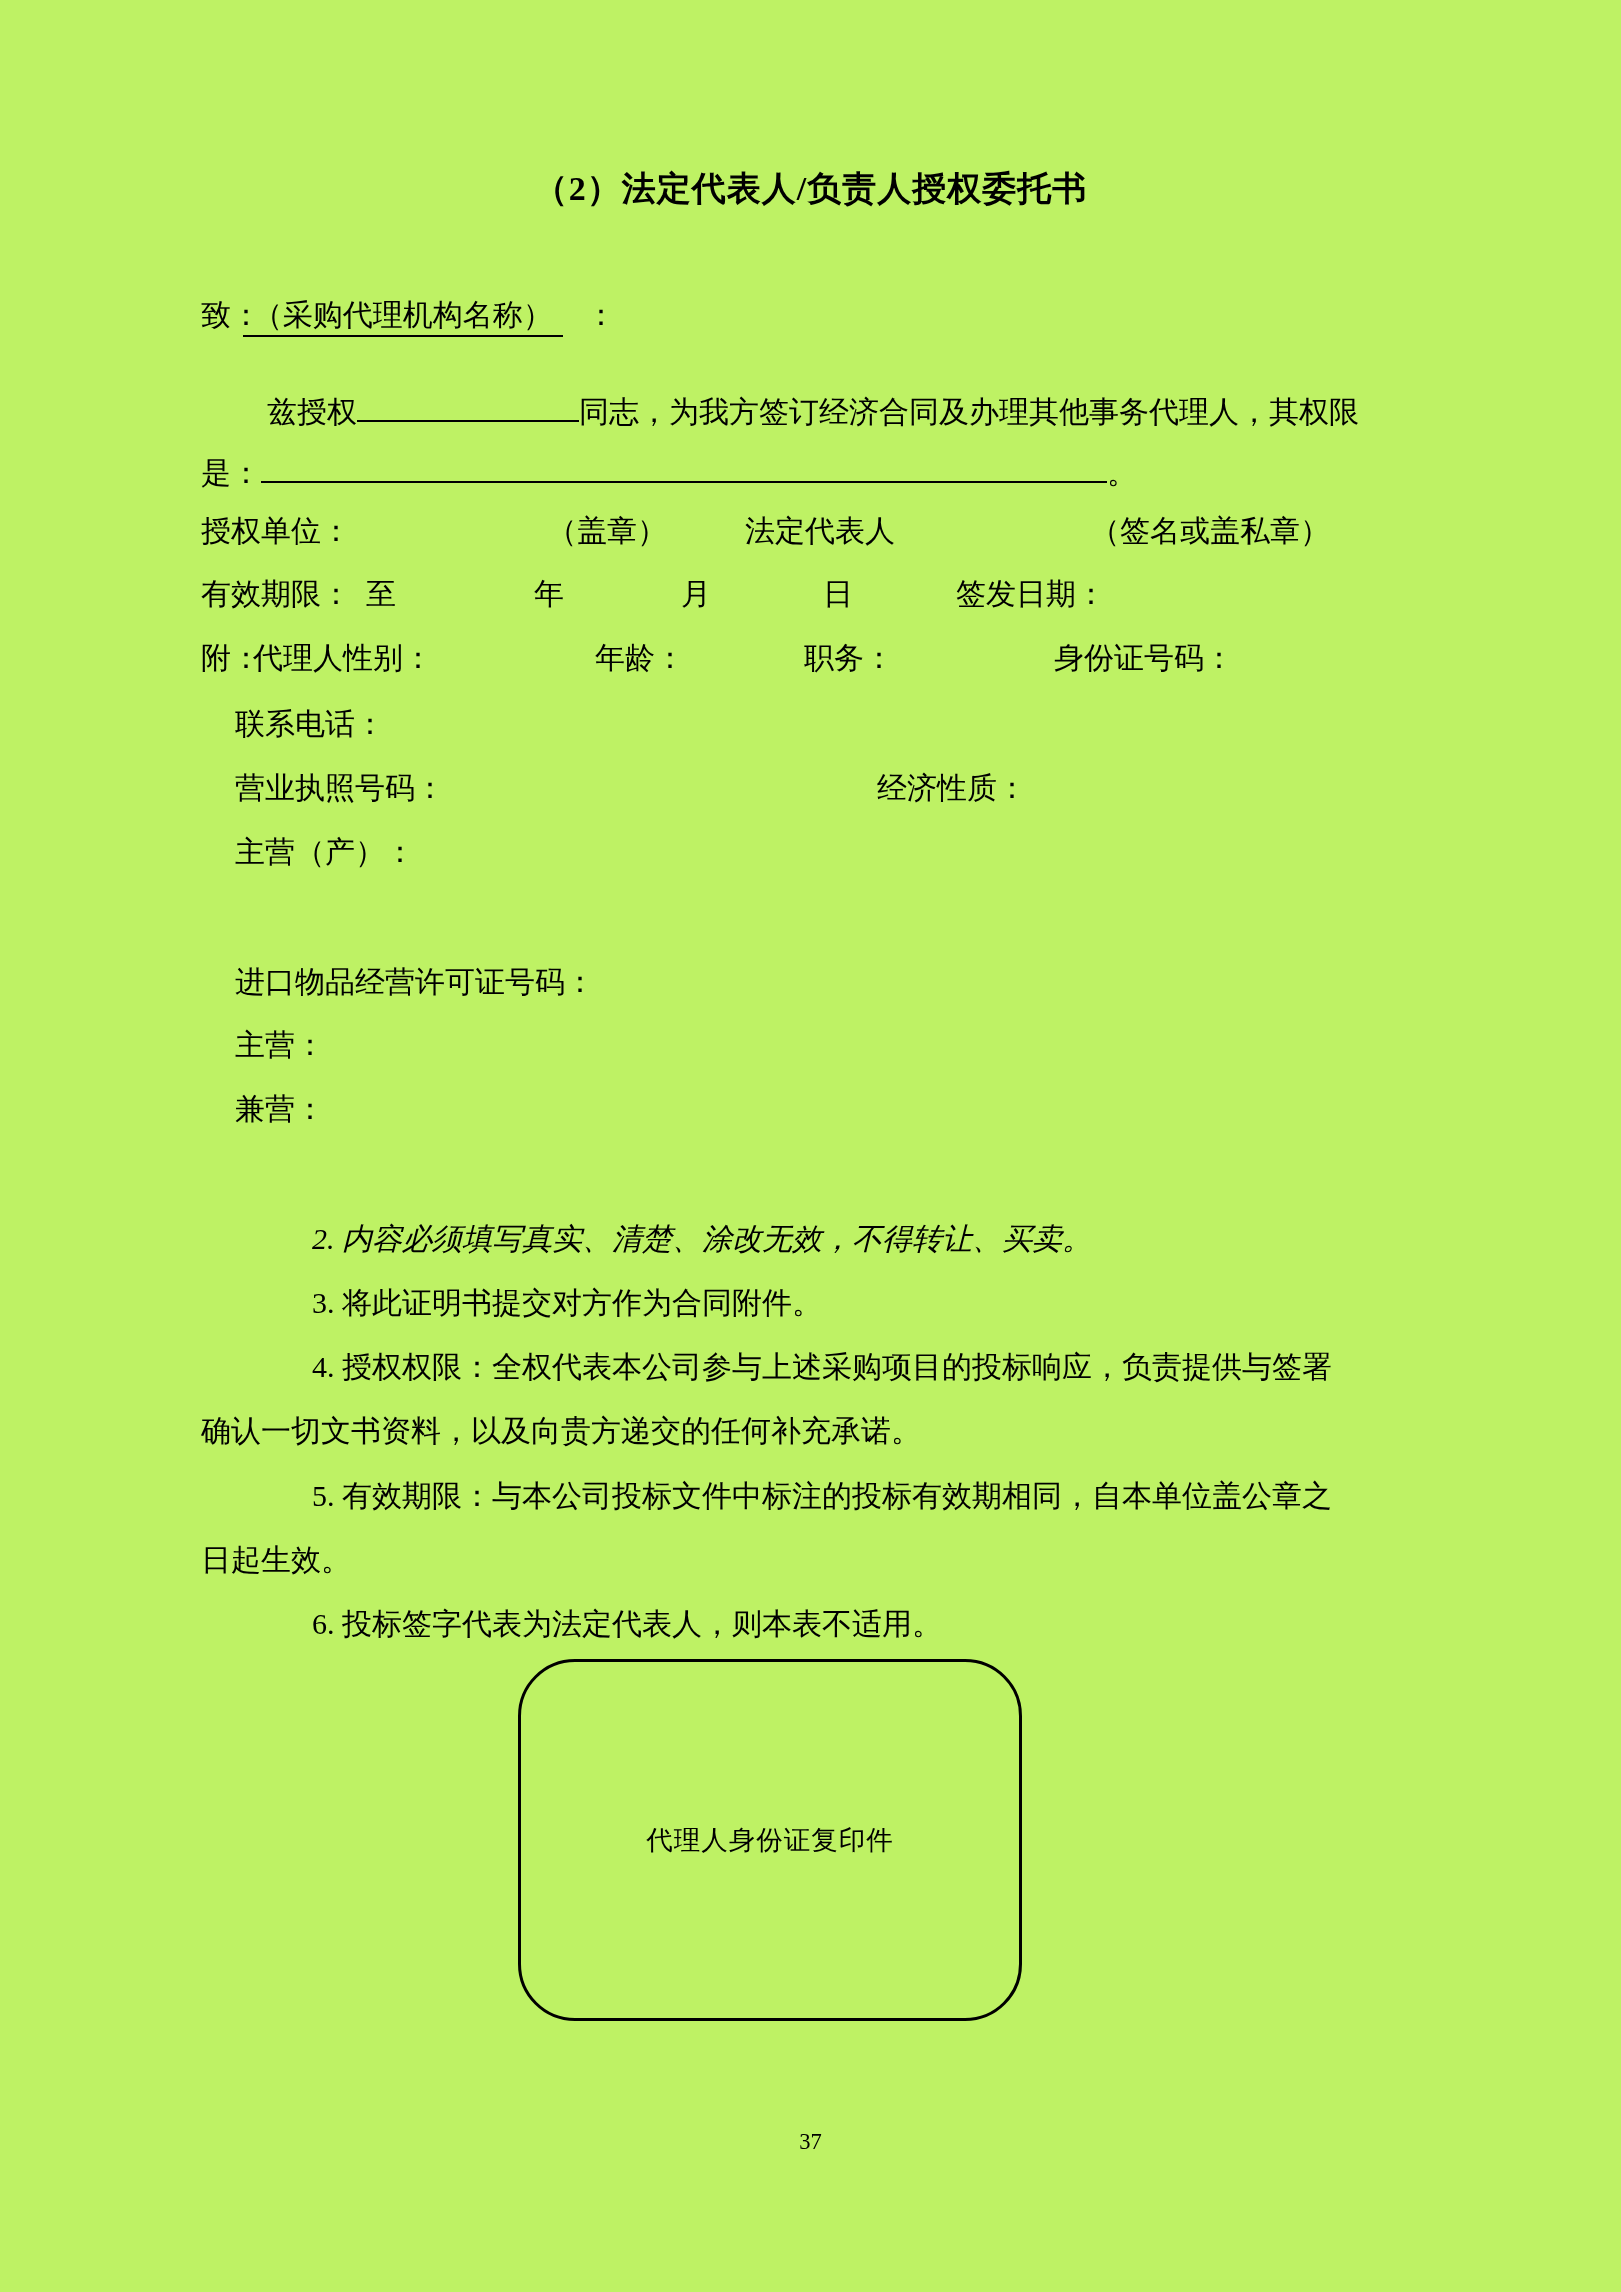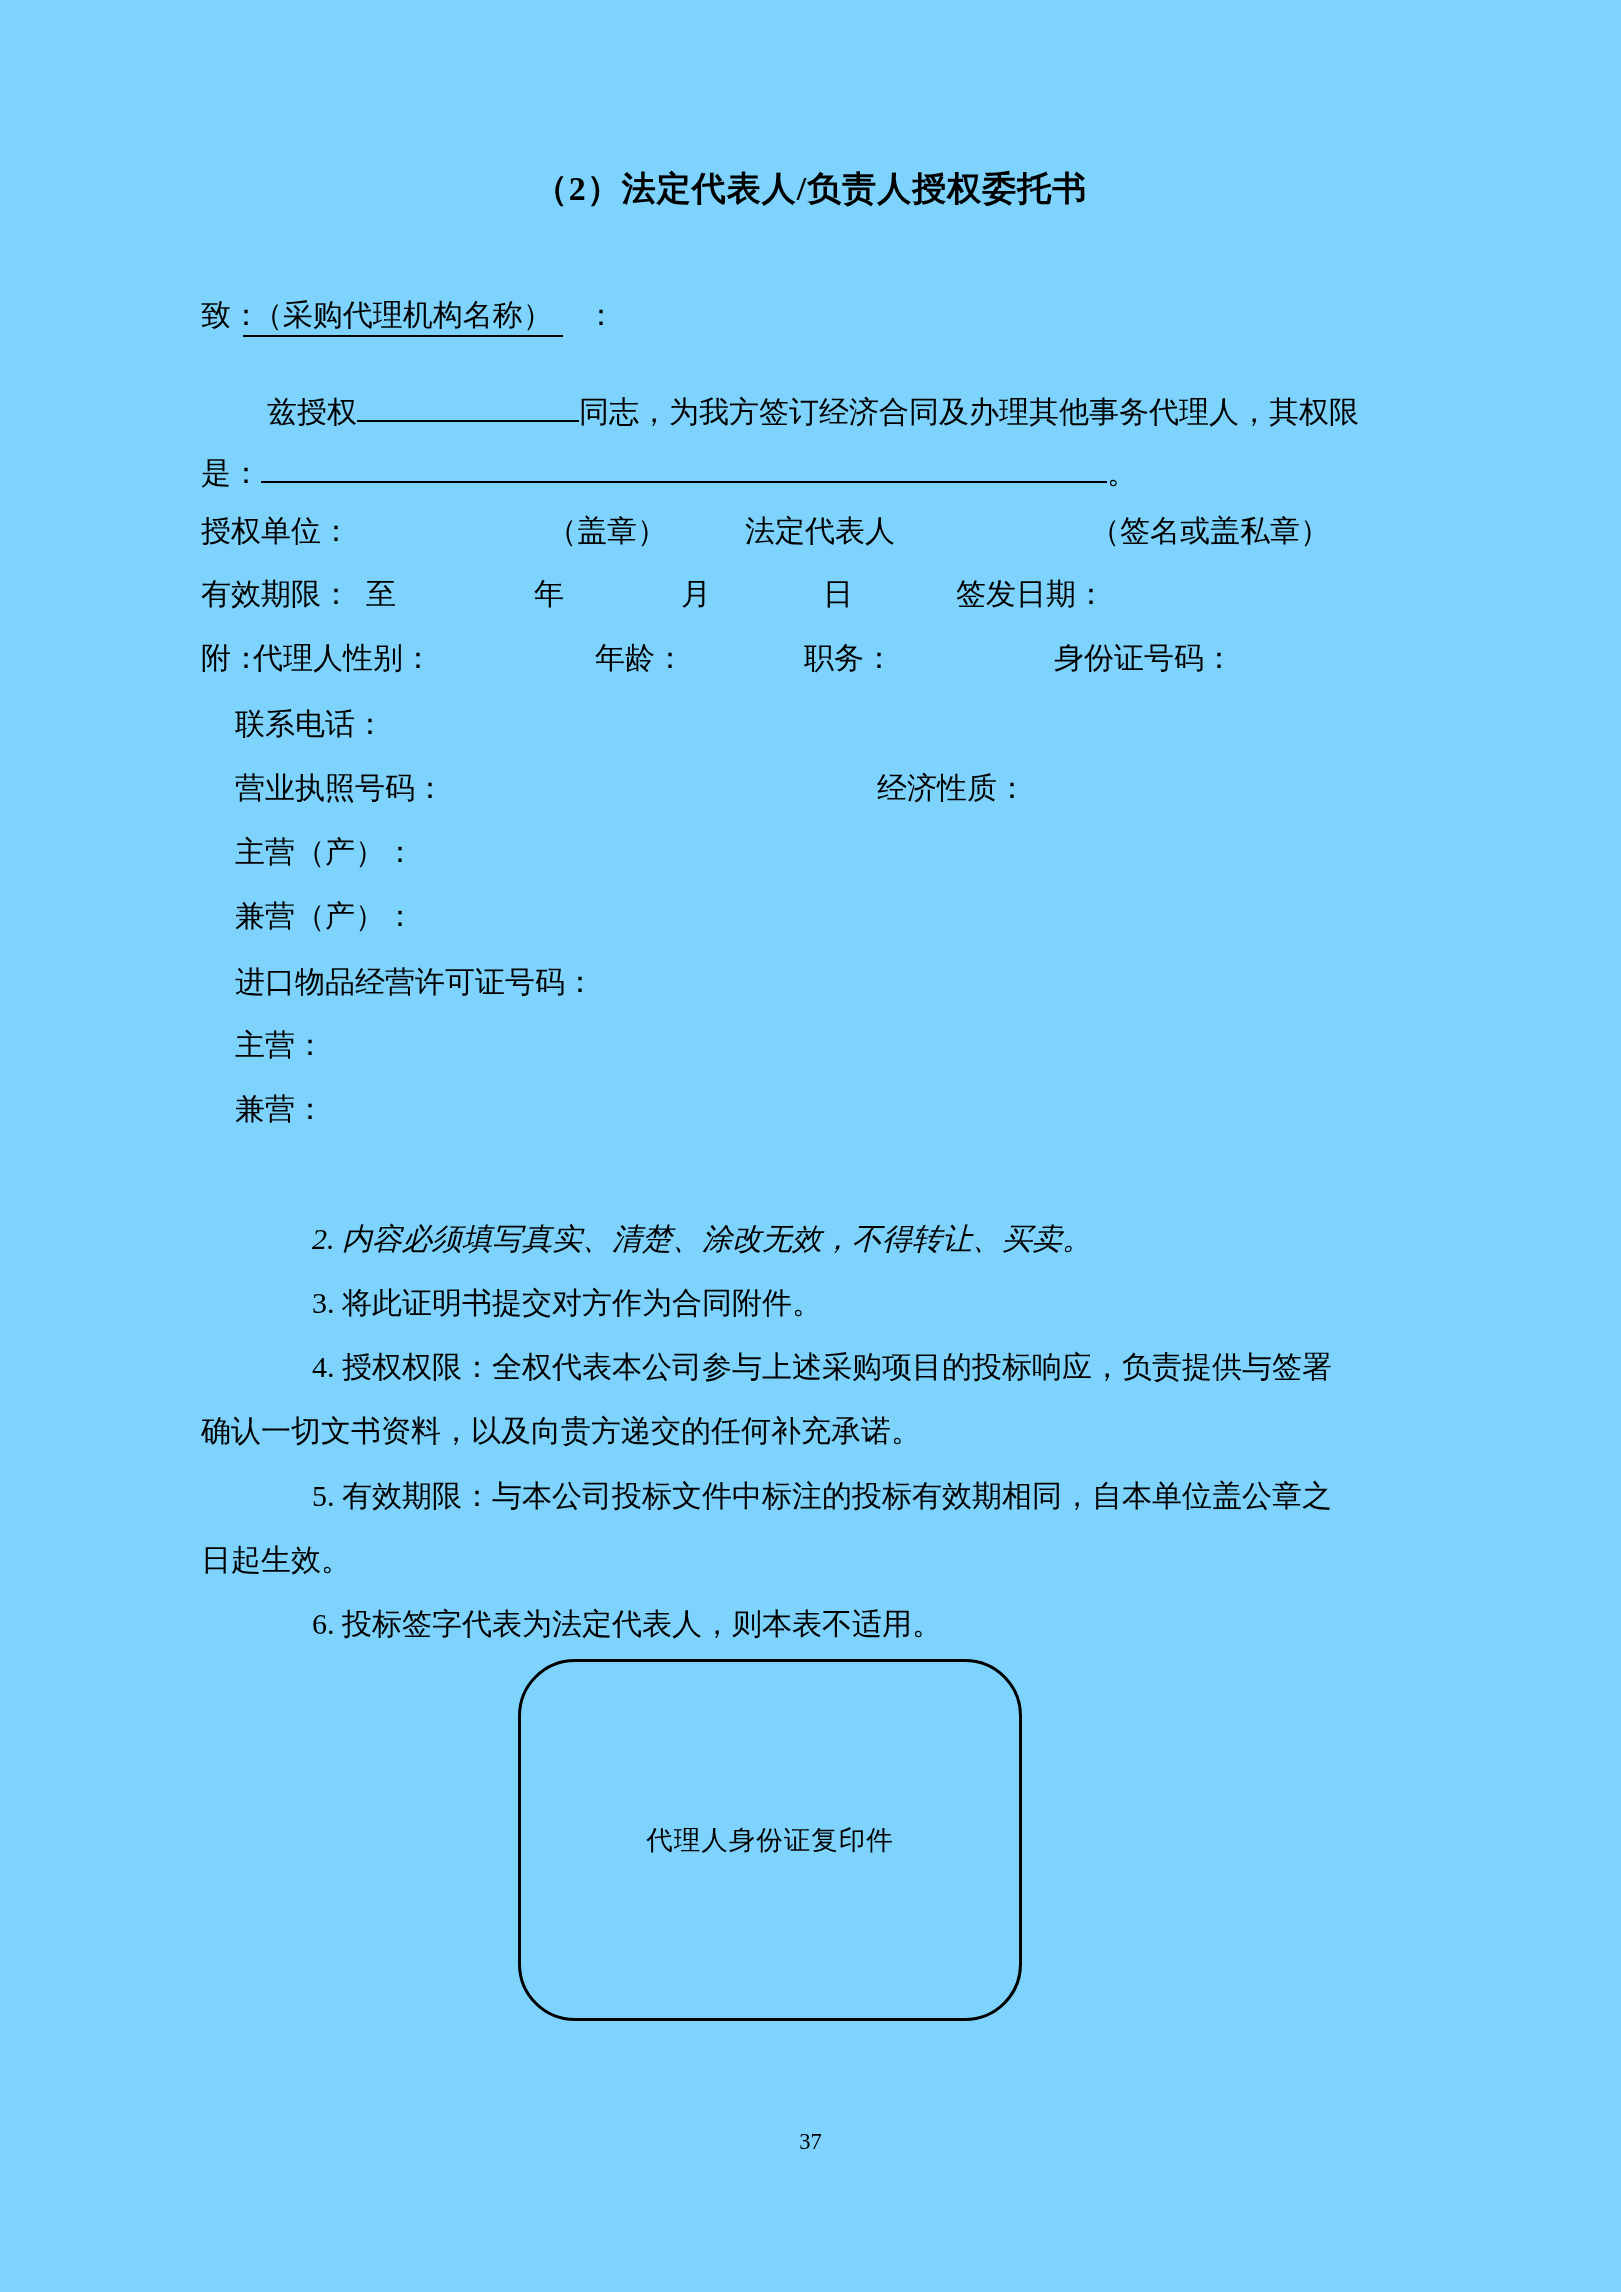--- a/index.html
+++ b/index.html
@@ -5,21 +5,21 @@
   html, body {
     margin: 0;
     padding: 0;
     background: #888;
   }
   .page {
     position: relative;
     width: 1621px;
     height: 2293px;
     margin: 0 auto;
-    background: #7dd3fc;
+    background: #bef264;
     font-family: "Liberation Serif", "DejaVu Serif", serif;
     color: #000000;
     overflow: hidden;
   }
   .line {
     position: absolute;
     left: 0;
     width: 1621px;
     height: 41px;
     line-height: 41px;
@@ -136,23 +136,20 @@
 
   <div class="line" style="top:767px;">
     <span class="seg" style="left:235px;">营业执照号码：</span>
     <span class="seg" style="left:877px;">经济性质：</span>
   </div>
 
   <div class="line" style="top:831px;">
     <span class="seg" style="left:235px;">主营（产）：</span>
   </div>
 
-  <div class="line" style="top:895px;">
-    <span class="seg" style="left:235px;">兼营（产）：</span>
-  </div>
 
   <div class="line" style="top:961px;">
     <span class="seg" style="left:235px;">进口物品经营许可证号码：</span>
   </div>
 
   <div class="line" style="top:1024px;">
     <span class="seg" style="left:235px;">主营：</span>
   </div>
 
   <div class="line" style="top:1088px;">

